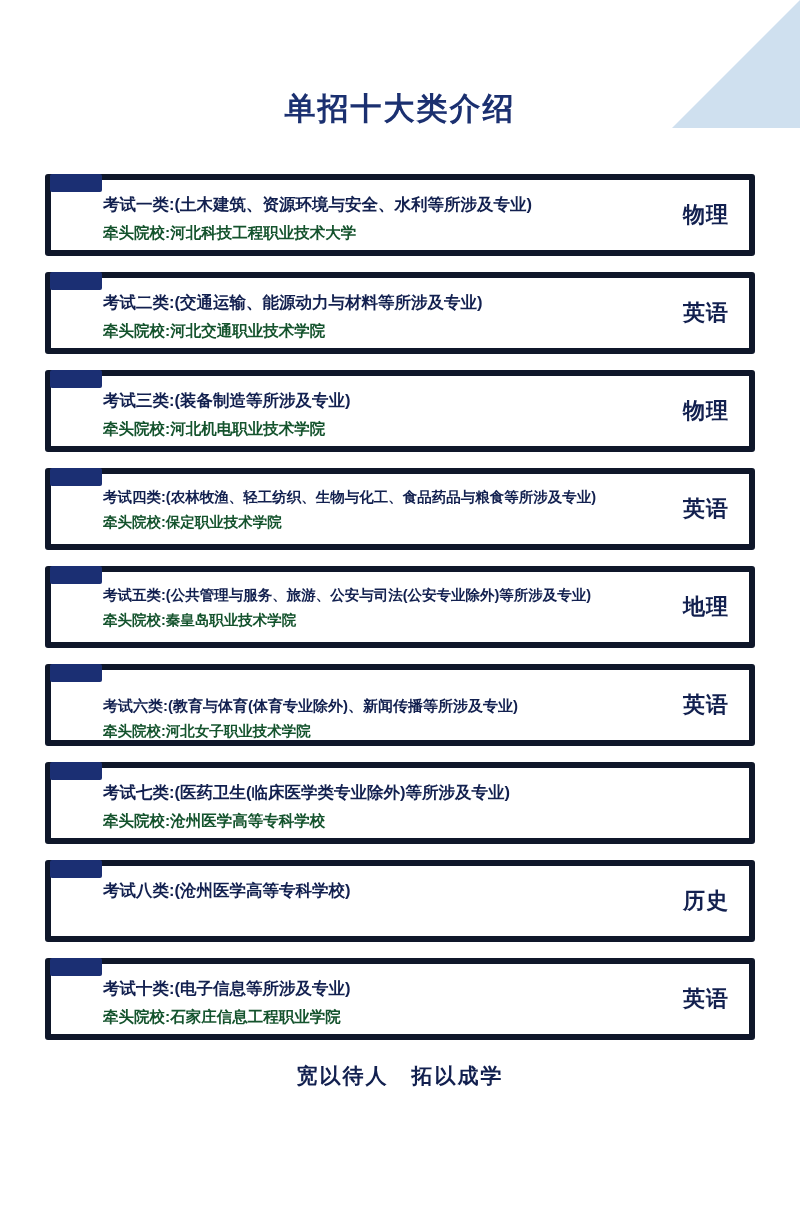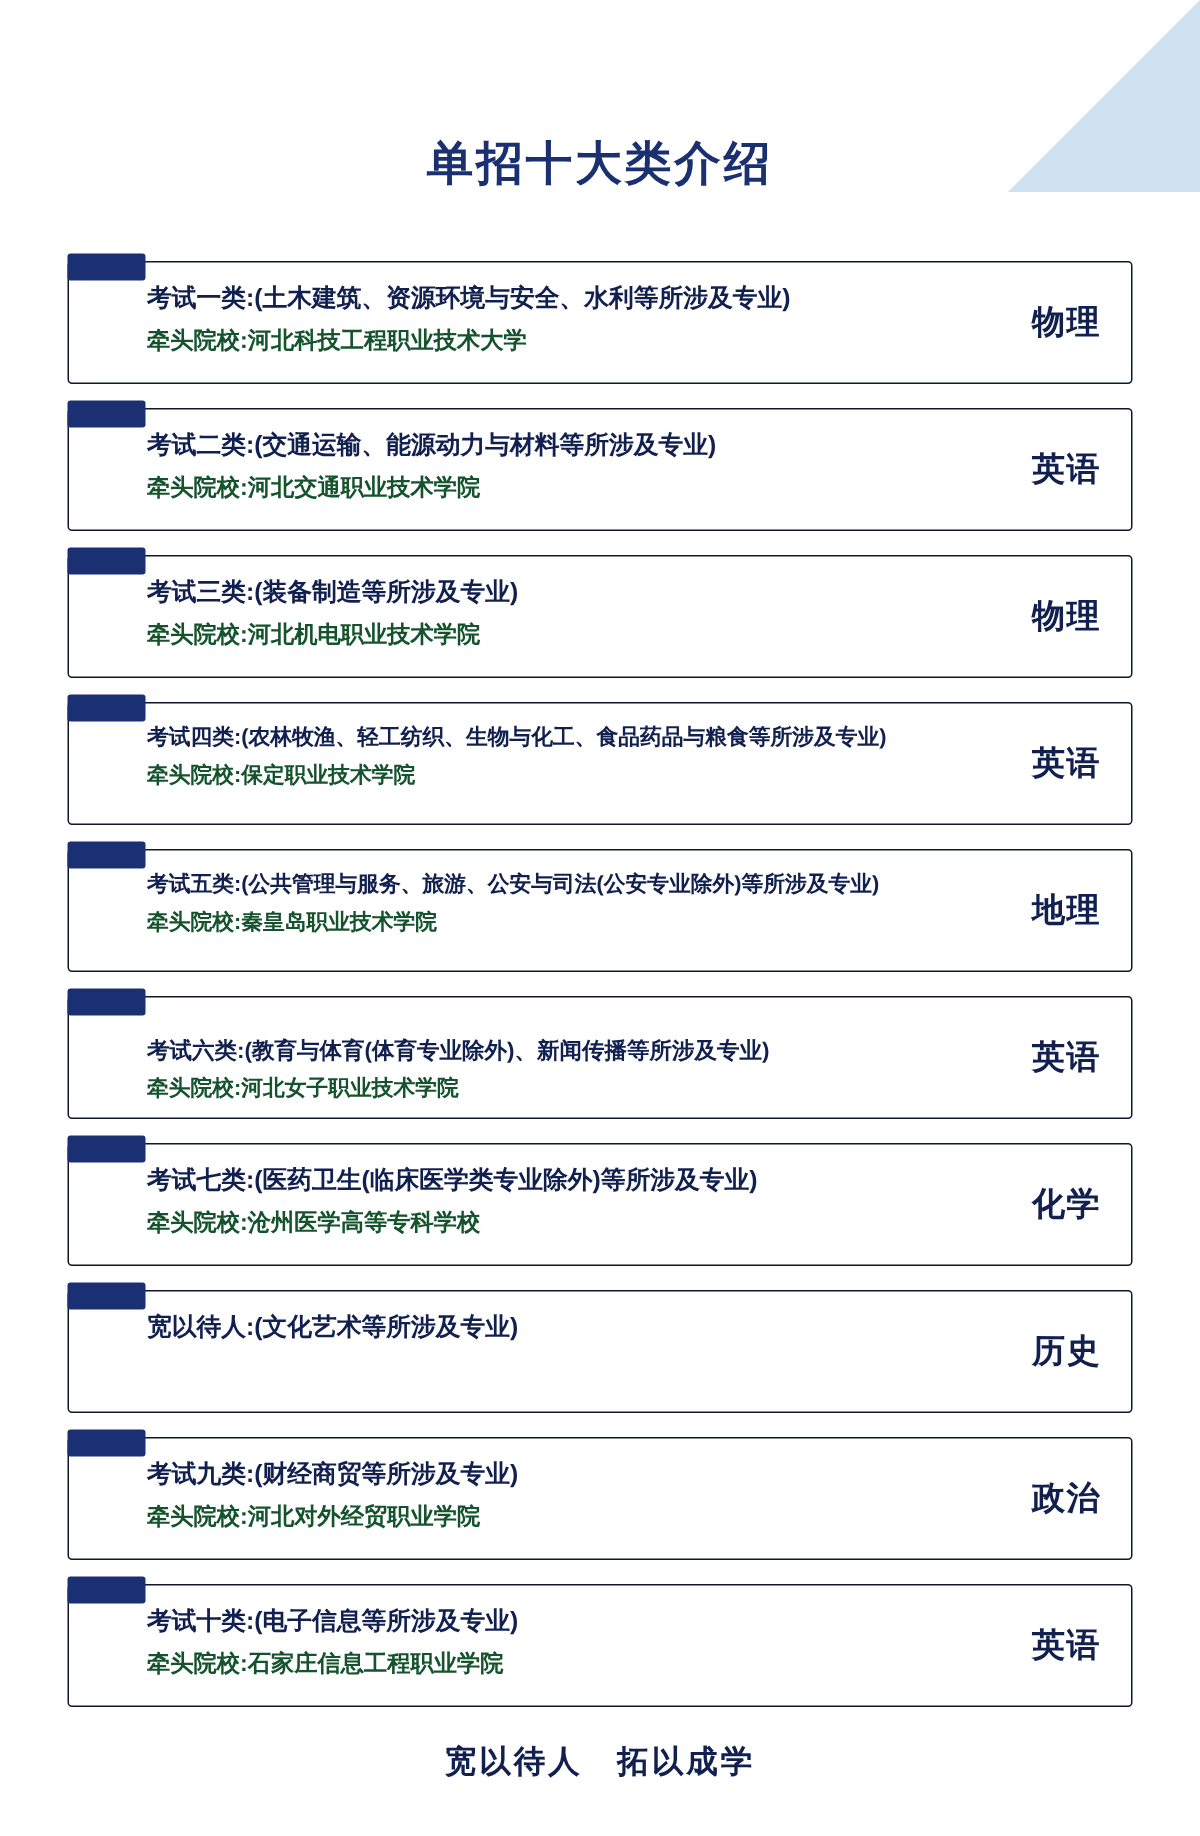--- a/index.html
+++ b/index.html
@@ -44,21 +44,21 @@
 
   .list {
     width: 710px;
     margin: 0 auto;
   }
 
   .row {
     position: relative;
     display: flex;
     align-items: stretch;
-    border: 1px solid #0f172a;
+    border: 6px solid #0f172a;
     border-radius: 3px;
     background: #fff;
     margin-bottom: 16px;
     height: 82px;
     box-sizing: border-box;
   }
   .row-tab {
     position: absolute;
     left: -1px;
     top: -6px;
@@ -173,36 +173,27 @@
           <div class="row-school small">牵头院校:河北女子职业技术学院</div>
         </div>
         <div class="row-subject">英语</div>
       </div>
       <div class="row">
         <span class="row-tab"></span>
         <div class="row-body">
           <div class="row-cat">考试七类:(医药卫生(临床医学类专业除外)等所涉及专业)</div>
           <div class="row-school">牵头院校:沧州医学高等专科学校</div>
         </div>
-        <div class="row-subject">化学</div>
-      </div>
-      <div class="row">
-        <span class="row-tab"></span>
-        <div class="row-body">
-          <div class="row-cat">宽以待人:(文化艺术等所涉及专业)</div>
+      </div>
+      <div class="row">
+        <span class="row-tab"></span>
+        <div class="row-body">
+          <div class="row-cat">考试八类:(沧州医学高等专科学校)</div>
         </div>
         <div class="row-subject">历史</div>
-      </div>
-      <div class="row">
-        <span class="row-tab"></span>
-        <div class="row-body">
-          <div class="row-cat">考试九类:(财经商贸等所涉及专业)</div>
-          <div class="row-school">牵头院校:河北对外经贸职业学院</div>
-        </div>
-        <div class="row-subject">政治</div>
       </div>
       <div class="row">
         <span class="row-tab"></span>
         <div class="row-body">
           <div class="row-cat">考试十类:(电子信息等所涉及专业)</div>
           <div class="row-school">牵头院校:石家庄信息工程职业学院</div>
         </div>
         <div class="row-subject">英语</div>
       </div>
     </div>

